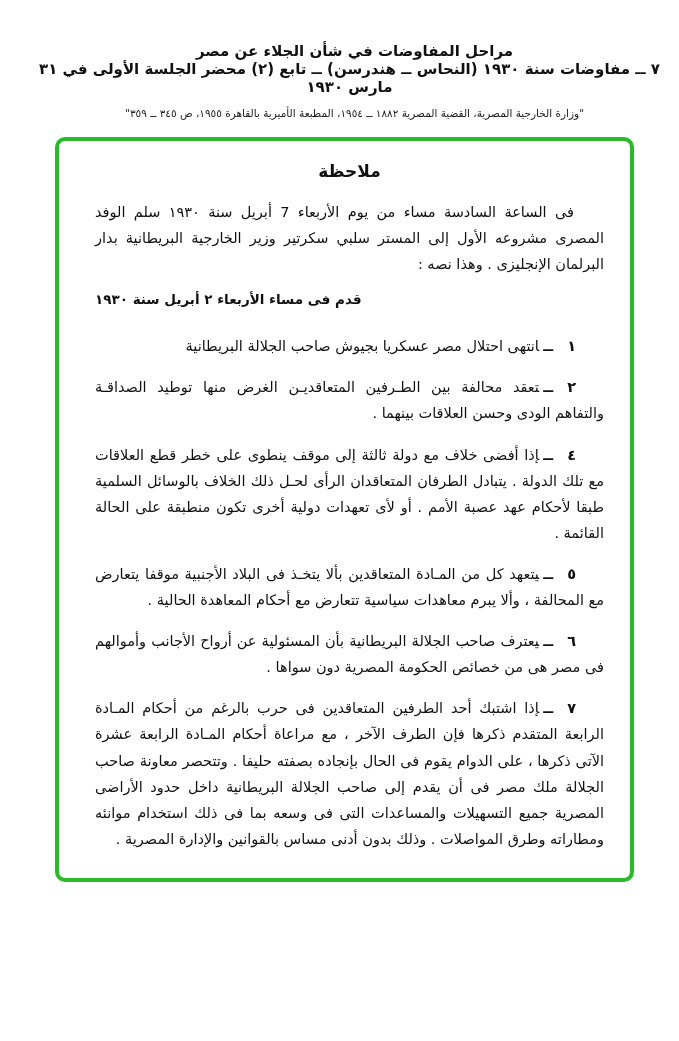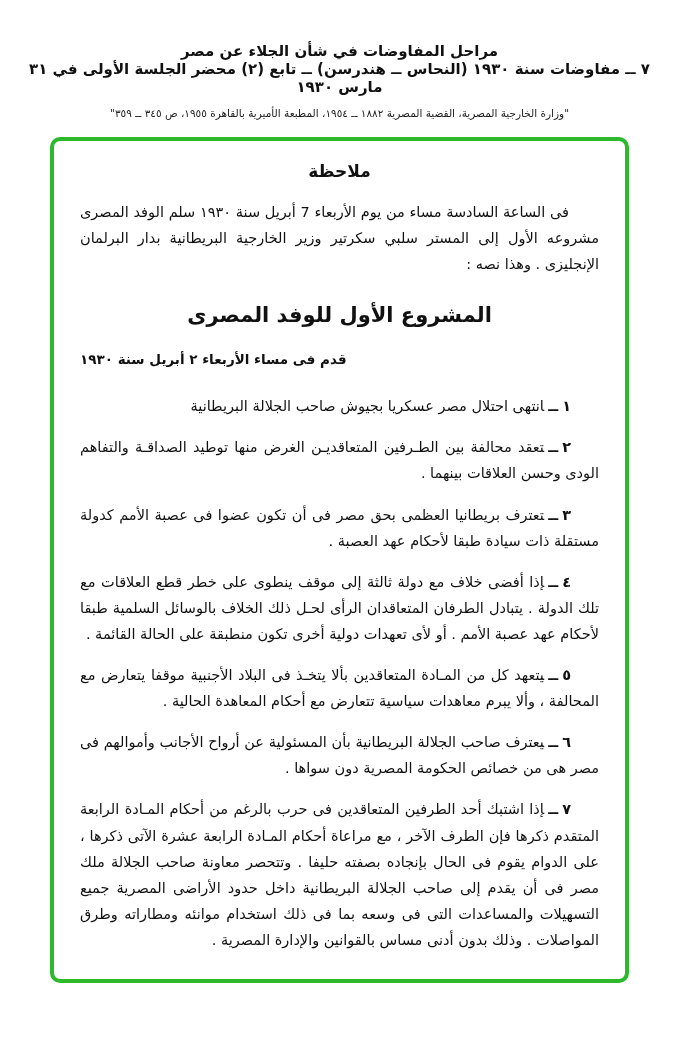--- a/index.html
+++ b/index.html
@@ -1,15 +1,15 @@
 <!DOCTYPE html>
 <html lang="ar" dir="rtl"><head>
 <meta charset="utf-8">
 <style>
-  * { box-sizing: border-box; }
+  * { box-sizing: border-box; padding-left: 10px; }
   html, body { margin: 0; padding: 0; }
   body {
     background: #ffffff;
     font-family: "DejaVu Sans", sans-serif;
     color: #111;
   }
   .page {
     position: relative;
     width: 679px;
     min-height: 1041px;
@@ -97,35 +97,31 @@
     <div class="doc-subtitle">٧ ــ مفاوضات سنة ١٩٣٠ (النحاس ــ هندرسن) ــ تابع (٢) محضر الجلسة الأولى في ٣١ مارس ١٩٣٠</div>
     <div class="doc-source">"وزارة الخارجية المصرية، القضية المصرية ١٨٨٢ ــ ١٩٥٤، المطبعة الأميرية بالقاهرة ١٩٥٥، ص ٣٤٥ ــ ٣٥٩"</div>
   </header>
 
   <section class="note-box">
 
     <h2 class="note-title">ملاحظة</h2>
 
     <p class="note-intro">فى الساعة السادسة مساء من يوم الأربعاء 7 أبريل سنة ١٩٣٠ سلم الوفد المصرى مشروعه الأول إلى المستر سلبي سكرتير وزير الخارجية البريطانية بدار البرلمان الإنجليزى . وهذا نصه :</p>
 
-    <h3 class="project-heading">المشروع الأول للوفد المصرى</h3>
 
     <div class="project-subheading">قدم فى مساء الأربعاء ٢ أبريل سنة ١٩٣٠</div>
 
     <p class="article-item">
       <span class="article-num">١</span><span class="article-dash">ــ</span><span>انتهى احتلال مصر عسكريا بجيوش صاحب الجلالة البريطانية</span>
     </p>
 
     <p class="article-item">
       <span class="article-num">٢</span><span class="article-dash">ــ</span><span>تعقد محالفة بين الطـرفين المتعاقديـن الغرض منها توطيد الصداقـة والتفاهم الودى وحسن العلاقات بينهما .</span>
     </p>
 
-    <p class="article-item">
-      <span class="article-num">٣</span><span class="article-dash">ــ</span><span>تعترف بريطانيا العظمى بحق مصر فى أن تكون عضوا فى عصبة الأمم كدولة مستقلة ذات سيادة طبقا لأحكام عهد العصبة .</span>
-    </p>
 
     <p class="article-item">
       <span class="article-num">٤</span><span class="article-dash">ــ</span><span>إذا أفضى خلاف مع دولة ثالثة إلى موقف ينطوى على خطر قطع العلاقات مع تلك الدولة . يتبادل الطرفان المتعاقدان الرأى لحـل ذلك الخلاف بالوسائل السلمية طبقا لأحكام عهد عصبة الأمم . أو لأى تعهدات دولية أخرى تكون منطبقة على الحالة القائمة .</span>
     </p>
 
     <p class="article-item">
       <span class="article-num">٥</span><span class="article-dash">ــ</span><span>يتعهد كل من المـادة المتعاقدين بألا يتخـذ فى البلاد الأجنبية موقفا يتعارض مع المحالفة ، وألا يبرم معاهدات سياسية تتعارض مع أحكام المعاهدة الحالية .</span>
     </p>
 
     <p class="article-item">

